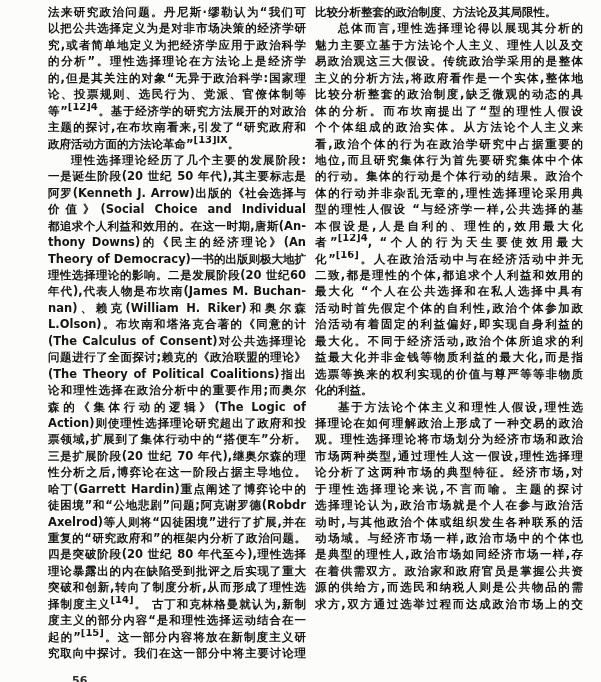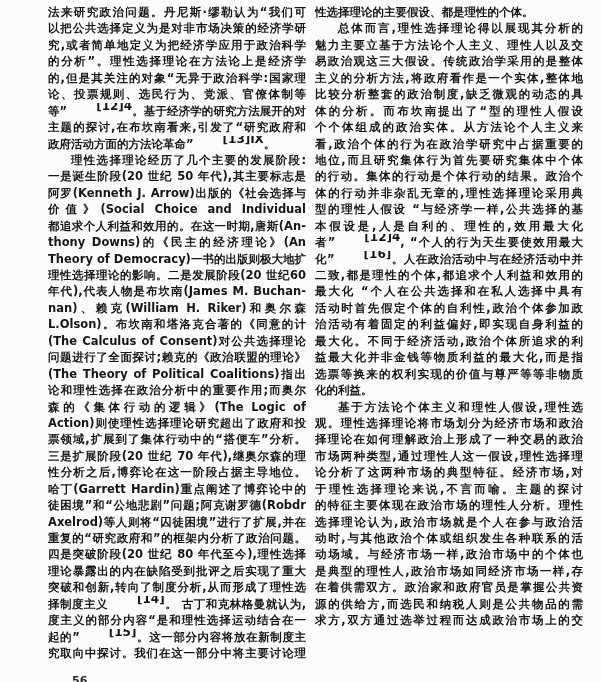--- a/index.html
+++ b/index.html
@@ -29,26 +29,25 @@
     font-weight:600;
     text-align:justify;
     text-align-last:justify;
     white-space:normal;
     overflow:hidden;
     letter-spacing:0;
   }
   .line.end{text-align-last:left;}
   .line.indent{text-indent:2em;}
   .line sup{
-    font-size:12px;
+    font-size:10px;
     font-weight:600;
     line-height:0;
     vertical-align:super;
     letter-spacing:0;
-    margin-left:29px;
   }
   .pageno{
     position:absolute;
     left:72px;
     top:674px;
     font-size:11px;
     font-weight:600;
     color:#2a2a2a;
   }
 </style>
@@ -92,21 +91,21 @@
       <div class="line">重复的“研究政府和”的框架内分析了政治问题。</div>
       <div class="line">四是突破阶段(20 世纪 80 年代至今),理性选择</div>
       <div class="line">理论暴露出的内在缺陷受到批评之后实现了重大</div>
       <div class="line">突破和创新,转向了制度分析,从而形成了理性选</div>
       <div class="line">择制度主义<sup>[14]</sup>。 古丁和克林格曼就认为,新制</div>
       <div class="line">度主义的部分内容“是和理性选择运动结合在一</div>
       <div class="line">起的”<sup>[15]</sup>。这一部分内容将放在新制度主义研</div>
       <div class="line">究取向中探讨。我们在这一部分中将主要讨论理</div>
     </div>
   <div class="col col-right" id="col-right">
-      <div class="line end">性选择理论的主要假设、都是理性的个体。</div>
+      <div class="line end">比较分析整套的政治制度、方法论及其局限性。</div>
       <div class="line indent">总体而言,理性选择理论得以展现其分析的</div>
       <div class="line">魅力主要立基于方法论个人主义、理性人以及交</div>
       <div class="line">易政治观这三大假设。传统政治学采用的是整体</div>
       <div class="line">主义的分析方法,将政府看作是一个实体,整体地</div>
       <div class="line">比较分析整套的政治制度,缺乏微观的动态的具</div>
       <div class="line">体的分析。而布坎南提出了“型的理性人假设</div>
       <div class="line">个个体组成的政治实体。从方法论个人主义来</div>
       <div class="line">看,政治个体的行为在政治学研究中占据重要的</div>
       <div class="line">地位,而且研究集体行为首先要研究集体中个体</div>
       <div class="line">的行动。集体的行动是个体行动的结果。政治个</div>
@@ -117,26 +116,25 @@
       <div class="line">化”<sup>[16]</sup>。人在政治活动中与在经济活动中并无</div>
       <div class="line">二致,都是理性的个体,都追求个人利益和效用的</div>
       <div class="line">最大化 “个人在公共选择和在私人选择中具有</div>
       <div class="line">活动时首先假定个体的自利性,政治个体参加政</div>
       <div class="line">治活动有着固定的利益偏好,即实现自身利益的</div>
       <div class="line">最大化。不同于经济活动,政治个体所追求的利</div>
       <div class="line">益最大化并非金钱等物质利益的最大化,而是指</div>
       <div class="line">选票等换来的权利实现的价值与尊严等等非物质</div>
       <div class="line end">化的利益。</div>
       <div class="line indent">基于方法论个体主义和理性人假设,理性选</div>
+      <div class="line">择理论在如何理解政治上形成了一种交易的政治</div>
       <div class="line">观。理性选择理论将市场划分为经济市场和政治</div>
-      <div class="line">择理论在如何理解政治上形成了一种交易的政治</div>
       <div class="line">市场两种类型,通过理性人这一假设,理性选择理</div>
       <div class="line">论分析了这两种市场的典型特征。经济市场,对</div>
       <div class="line">于理性选择理论来说,不言而喻。主题的探讨</div>
-      <div class="line">的特征主要体现在政治市场的理性人分析。理性</div>
       <div class="line">选择理论认为,政治市场就是个人在参与政治活</div>
       <div class="line">动时,与其他政治个体或组织发生各种联系的活</div>
       <div class="line">动场域。与经济市场一样,政治市场中的个体也</div>
       <div class="line">是典型的理性人,政治市场如同经济市场一样,存</div>
       <div class="line">在着供需双方。政治家和政府官员是掌握公共资</div>
       <div class="line">源的供给方,而选民和纳税人则是公共物品的需</div>
       <div class="line">求方,双方通过选举过程而达成政治市场上的交</div>
     </div>
   <div class="pageno">56</div>
 </div>

